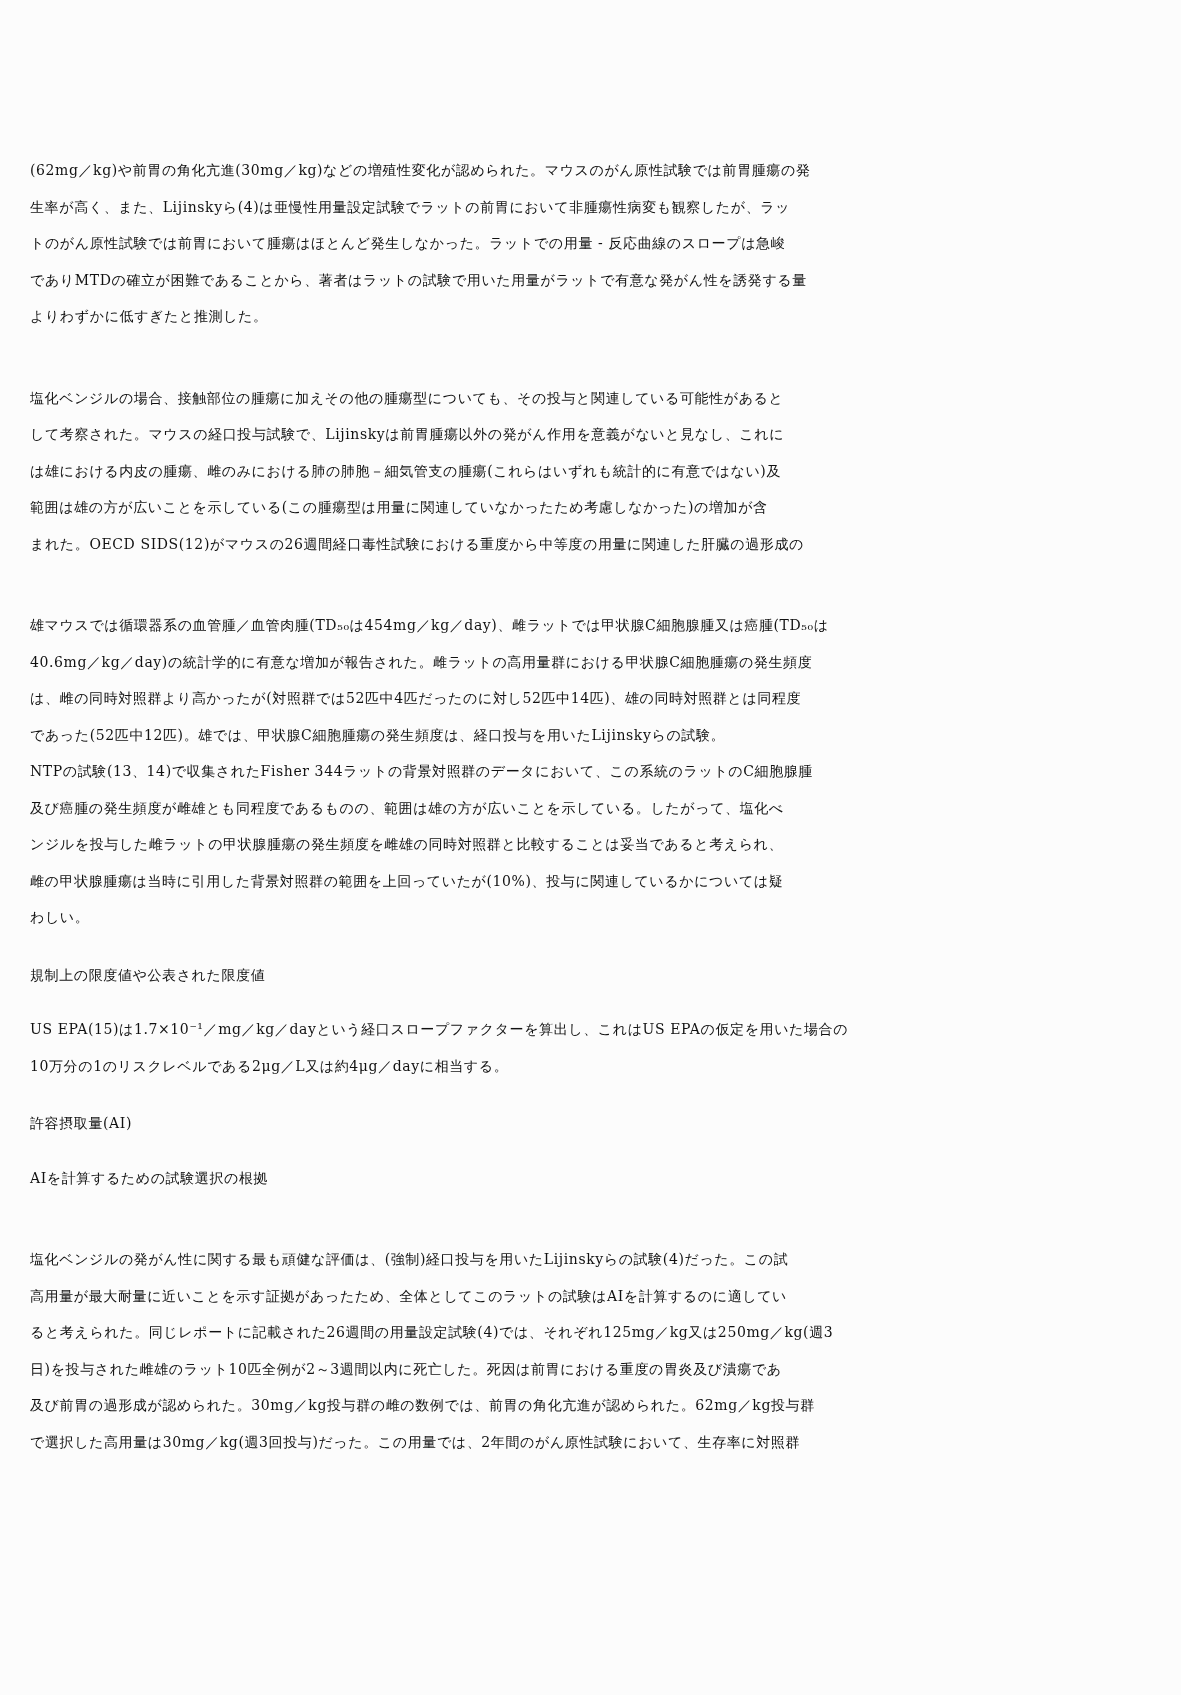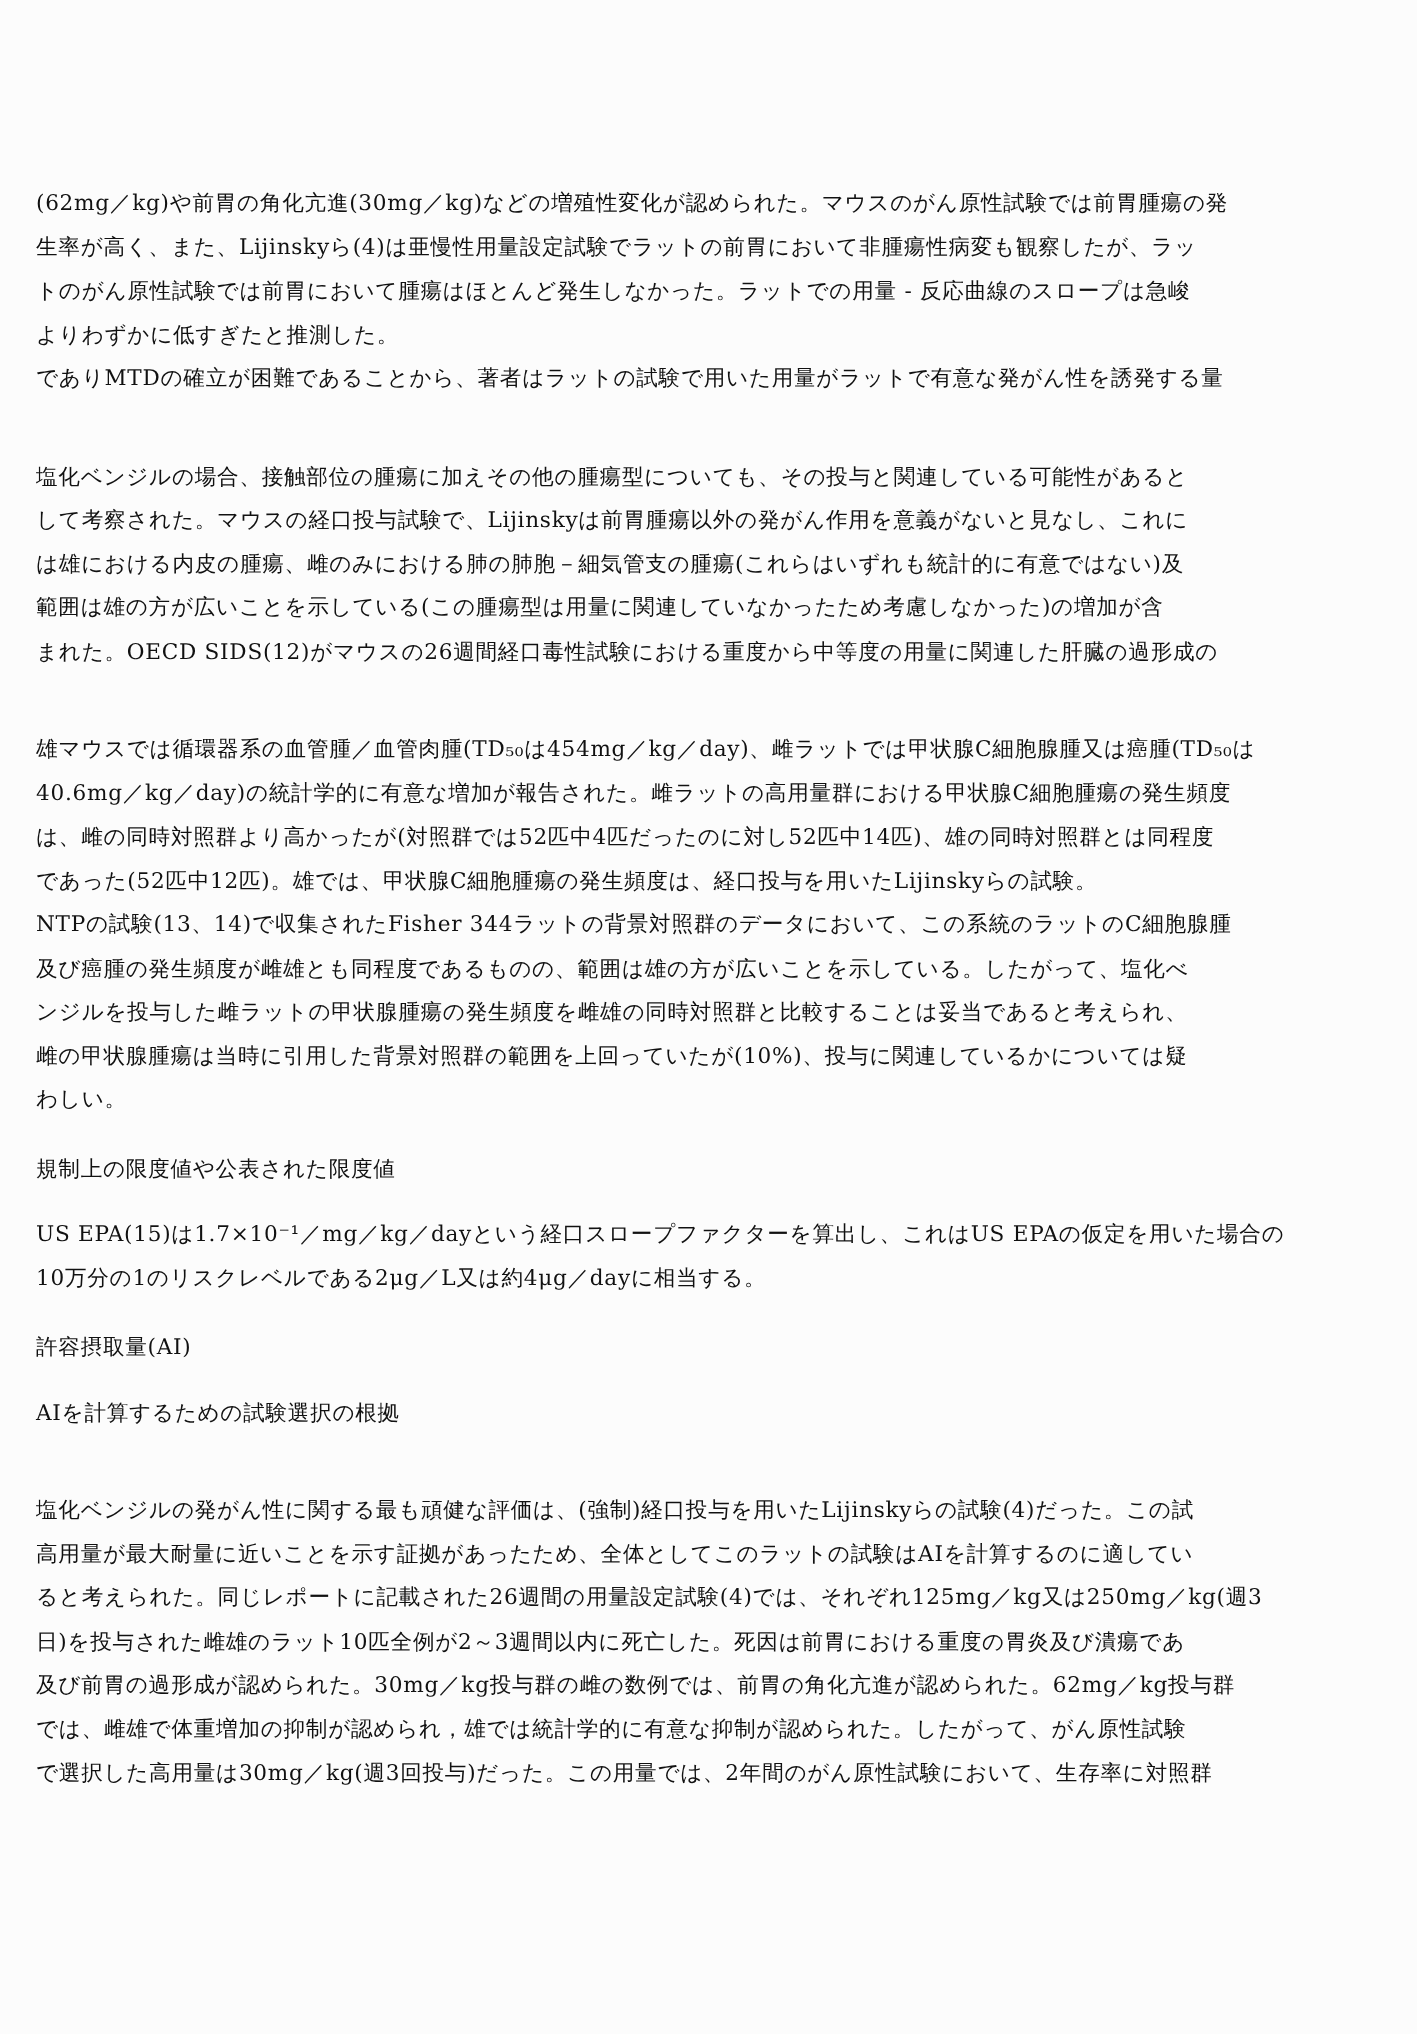--- a/index.html
+++ b/index.html
@@ -16,21 +16,21 @@
       font-family: "DejaVu Serif", "Liberation Serif", serif;
     }
     .page {
       position: absolute;
       left: 30px;
       top: 152px;
       width: 1125px;
     }
     .line {
       display: block;
-      font-size: 18px;
+      font-size: 14px;
       line-height: 36.5px;
       height: 36.5px;
       white-space: nowrap;
       letter-spacing: 0.6px;
     }
     .para { margin: 0; }
     .gap-lg { height: 45px; }
     .gap-md { height: 21px; }
     .gap-sm { height: 18px; }
     .heading-underline {
@@ -40,22 +40,22 @@
   </style>
 </head>
 <body>
 
 <div class="page">
 
   <div class="para">
     <span class="line">(62mg／kg)や前胃の角化亢進(30mg／kg)などの増殖性変化が認められた。マウスのがん原性試験では前胃腫瘍の発</span>
     <span class="line">生率が高く、また、Lijinskyら(4)は亜慢性用量設定試験でラットの前胃において非腫瘍性病変も観察したが、ラッ</span>
     <span class="line">トのがん原性試験では前胃において腫瘍はほとんど発生しなかった。ラットでの用量 - 反応曲線のスロープは急峻</span>
+    <span class="line">でありMTDの確立が困難であることから、著者はラットの試験で用いた用量がラットで有意な発がん性を誘発する量</span>
     <span class="line">よりわずかに低すぎたと推測した。</span>
-    <span class="line">でありMTDの確立が困難であることから、著者はラットの試験で用いた用量がラットで有意な発がん性を誘発する量</span>
   </div>
 
   <div class="gap-lg"></div>
 
   <div class="para">
     <span class="line">塩化ベンジルの場合、接触部位の腫瘍に加えその他の腫瘍型についても、その投与と関連している可能性があると</span>
     <span class="line">して考察された。マウスの経口投与試験で、Lijinskyは前胃腫瘍以外の発がん作用を意義がないと見なし、これに</span>
     <span class="line">は雄における内皮の腫瘍、雌のみにおける肺の肺胞－細気管支の腫瘍(これらはいずれも統計的に有意ではない)及</span>
     <span class="line">範囲は雄の方が広いことを示している(この腫瘍型は用量に関連していなかったため考慮しなかった)の増加が含</span>
     <span class="line">まれた。OECD SIDS(12)がマウスの26週間経口毒性試験における重度から中等度の用量に関連した肝臓の過形成の</span>
@@ -89,17 +89,16 @@
   <div class="para">
     <span class="line">許容摂取量(AI)</span>
     <div class="gap-sm"></div>
     <span class="line"><span class="heading-underline">AIを計算するための試験選択の根拠</span></span>
     <div class="gap-lg"></div>
     <span class="line">塩化ベンジルの発がん性に関する最も頑健な評価は、(強制)経口投与を用いたLijinskyらの試験(4)だった。この試</span>
     <span class="line">高用量が最大耐量に近いことを示す証拠があったため、全体としてこのラットの試験はAIを計算するのに適してい</span>
     <span class="line">ると考えられた。同じレポートに記載された26週間の用量設定試験(4)では、それぞれ125mg／kg又は250mg／kg(週3</span>
     <span class="line">日)を投与された雌雄のラット10匹全例が2～3週間以内に死亡した。死因は前胃における重度の胃炎及び潰瘍であ</span>
     <span class="line">及び前胃の過形成が認められた。30mg／kg投与群の雌の数例では、前胃の角化亢進が認められた。62mg／kg投与群</span>
-    <span class="line">では、雌雄で体重増加の抑制が認められ，雄では統計学的に有意な抑制が認められた。したがって、がん原性試験</span>
     <span class="line">で選択した高用量は30mg／kg(週3回投与)だった。この用量では、2年間のがん原性試験において、生存率に対照群</span>
   </div>
 
 </div>
 
 </body></html>

